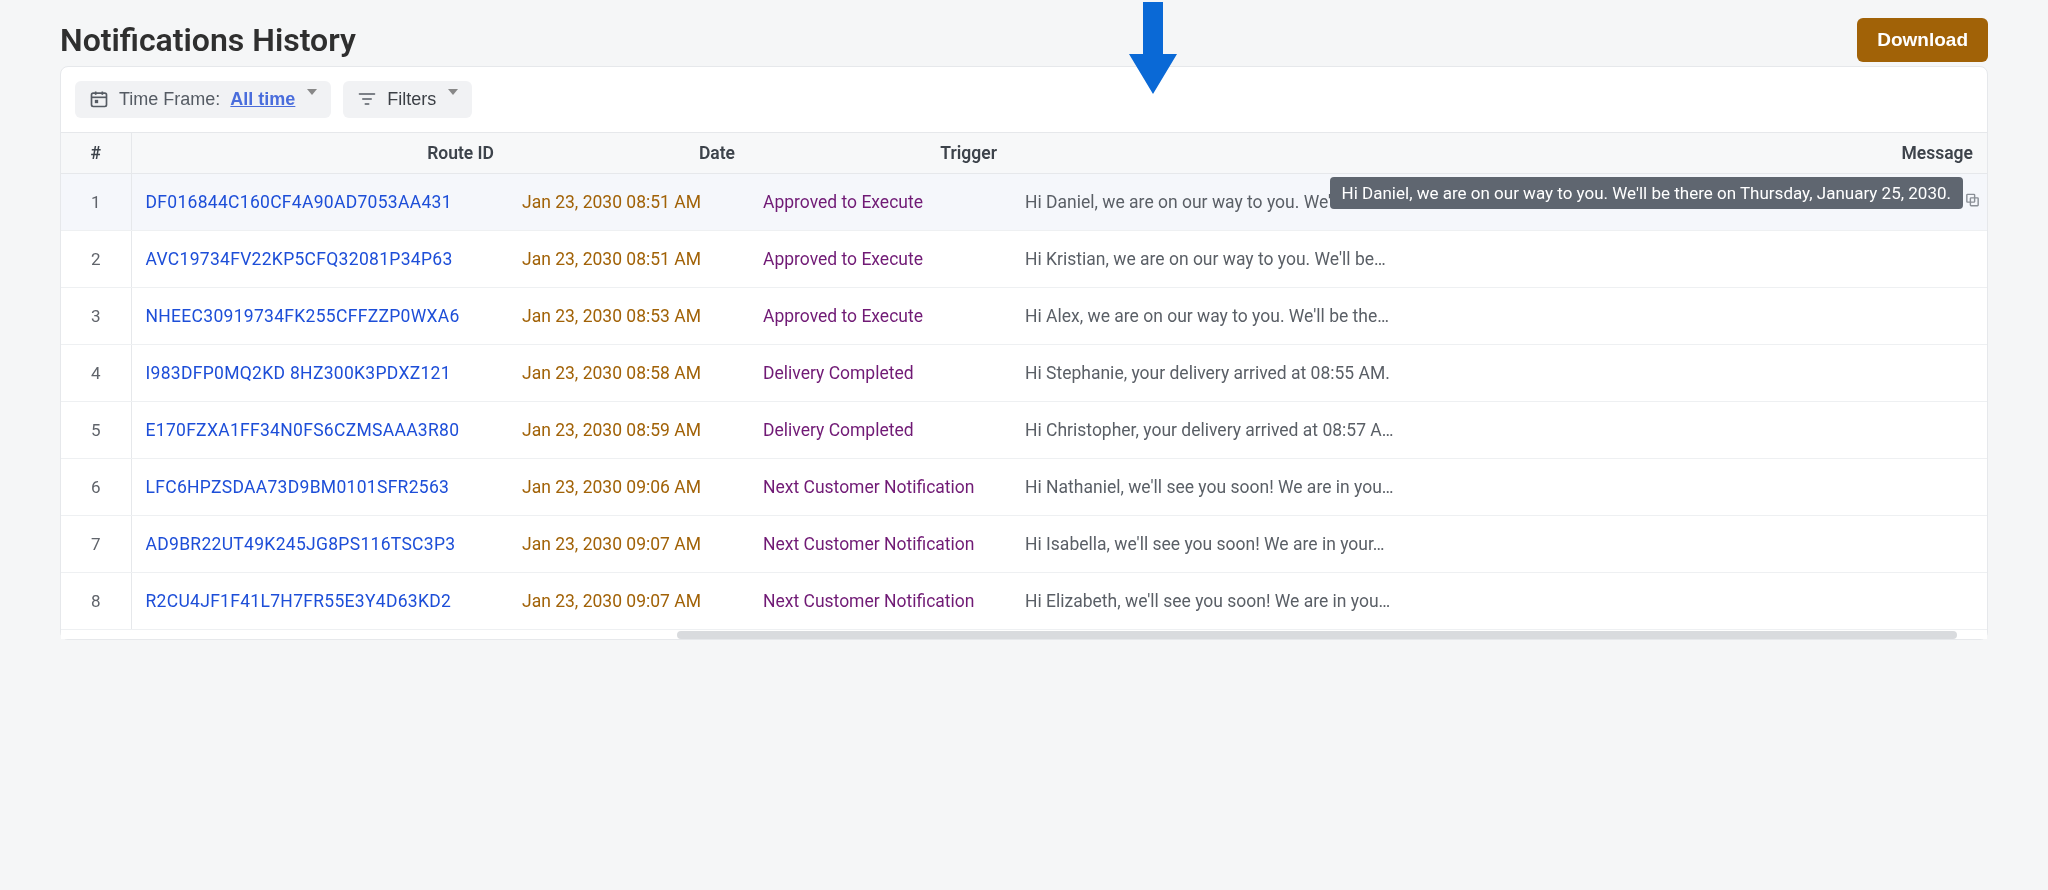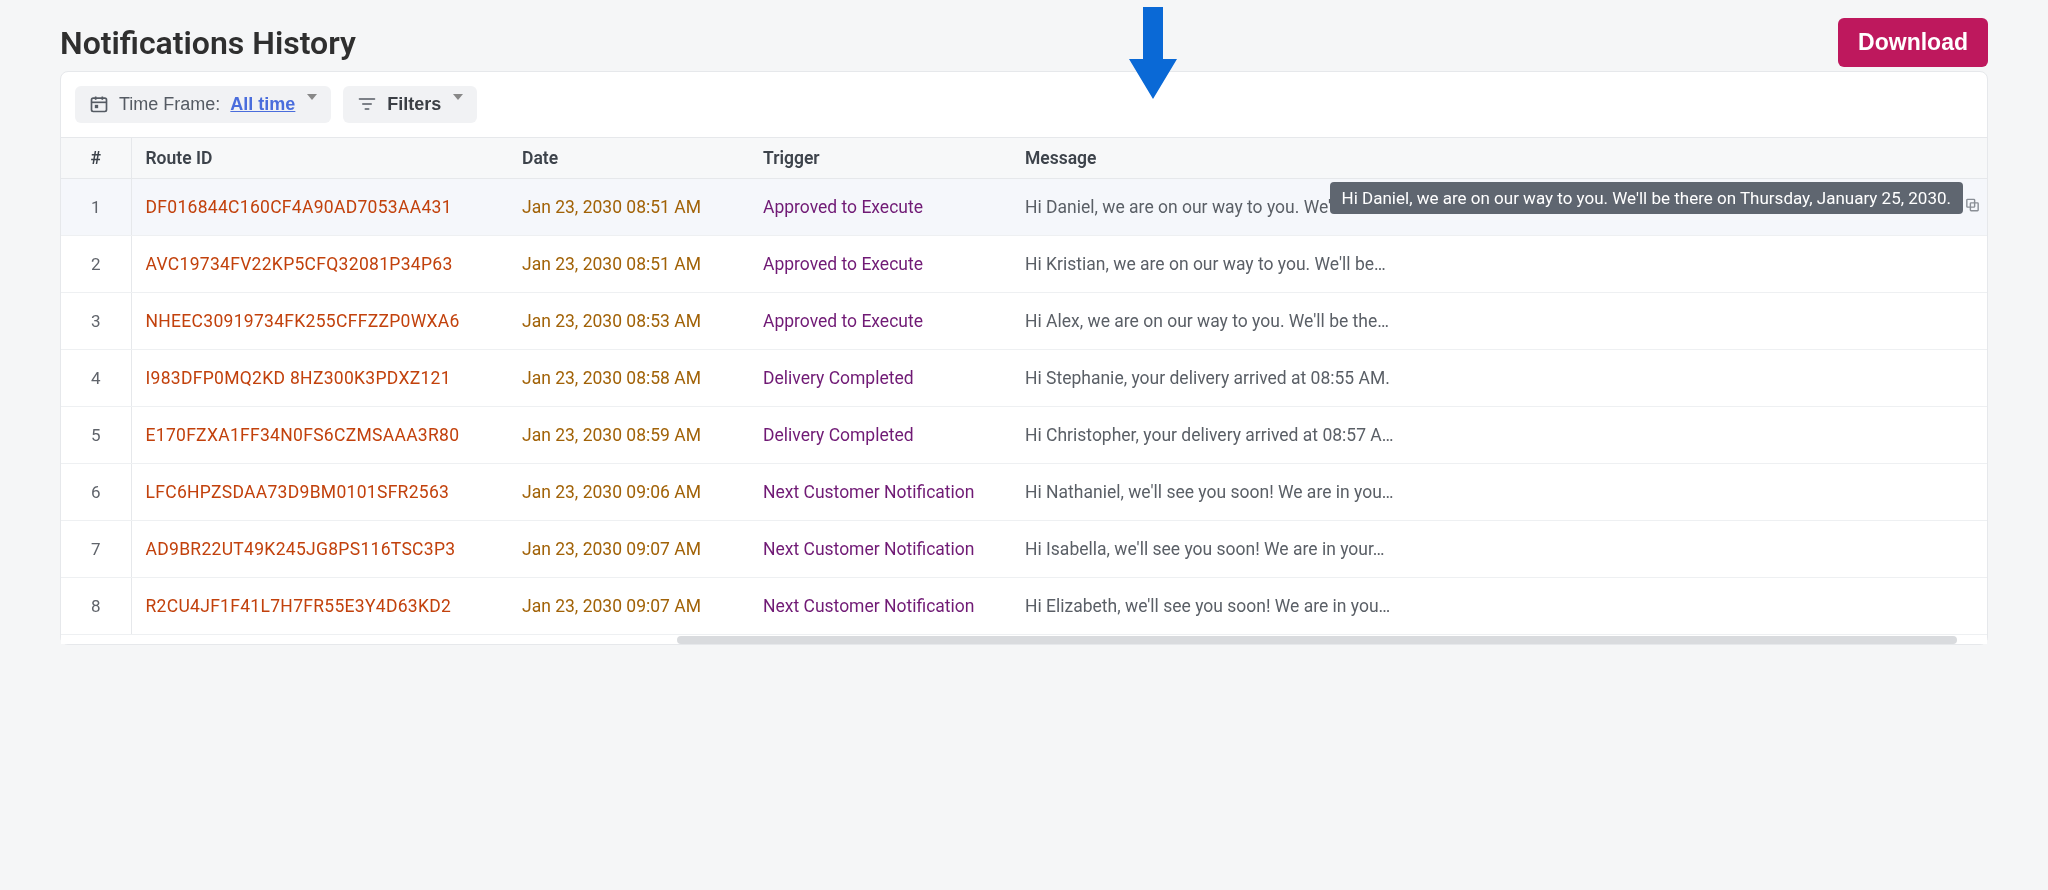--- a/index.html
+++ b/index.html
@@ -17,26 +17,26 @@
     align-items: center;
     justify-content: space-between;
     margin-bottom: 4px;
   }
   .page-title {
     font-size: 32px;
     font-weight: 600;
     color: #2f2f2f;
   }
   .download-btn {
-    background: #be185d;
+    background: #a16207;
     color: #fff;
     border: none;
     border-radius: 6px;
     padding: 11px 20px;
-    font-size: 23px;
+    font-size: 19px;
     font-weight: 600;
     cursor: pointer;
   }
   .panel {
     background: #fff;
     border: 1px solid #e6e8eb;
     border-radius: 8px;
     position: relative;
   }
   .toolbar {
@@ -55,21 +55,21 @@
     color: #555b63;
     cursor: pointer;
   }
   .pill .value {
     color: #4a6ddc;
     font-weight: 600;
     text-decoration: underline;
   }
   .pill .label-strong {
     color: #3b3f45;
-    font-weight: 700;
+    font-weight: 400;
   }
   .caret {
     width: 0; height: 0;
     border-left: 5px solid transparent;
     border-right: 5px solid transparent;
     border-top: 6px solid #888;
     margin-left: 2px;
   }
   .icon svg { display: block; }
 
@@ -78,21 +78,21 @@
     width: 100%;
     border-collapse: collapse;
     table-layout: fixed;
   }
   thead tr {
     background: #f7f8f9;
     border-top: 1px solid #e6e8eb;
     border-bottom: 1px solid #e6e8eb;
   }
   th {
-    text-align: left;
+    text-align: right;
     font-weight: 600;
     color: #3d434b;
     padding: 10px 14px;
     font-size: 17.5px;
   }
   th.num, td.num {
     text-align: center;
     width: 70px;
     border-right: 1px solid #e6e8eb;
   }
@@ -100,21 +100,21 @@
     padding: 18px 14px;
     font-size: 17.5px;
     color: #565b62;
     border-bottom: 1px solid #eef0f2;
     white-space: nowrap;
     overflow: hidden;
     text-overflow: ellipsis;
   }
   tbody tr:last-child td { border-bottom: none; }
   td.num { color: #60646b; font-size: 17px; }
-  td.route { color: #c2410c; letter-spacing: 0.3px; }
+  td.route { color: #1d4ed8; letter-spacing: 0.3px; }
   td.date  { color: #a16207; }
   td.trigger { color: #701a75; }
   td.msg   { color: #5a5f66; position: relative; }
 
   tr.hovered td { background: #f5f7fb; }
 
   .copy-icon {
     position: absolute;
     right: 6px;
     top: 50%;

